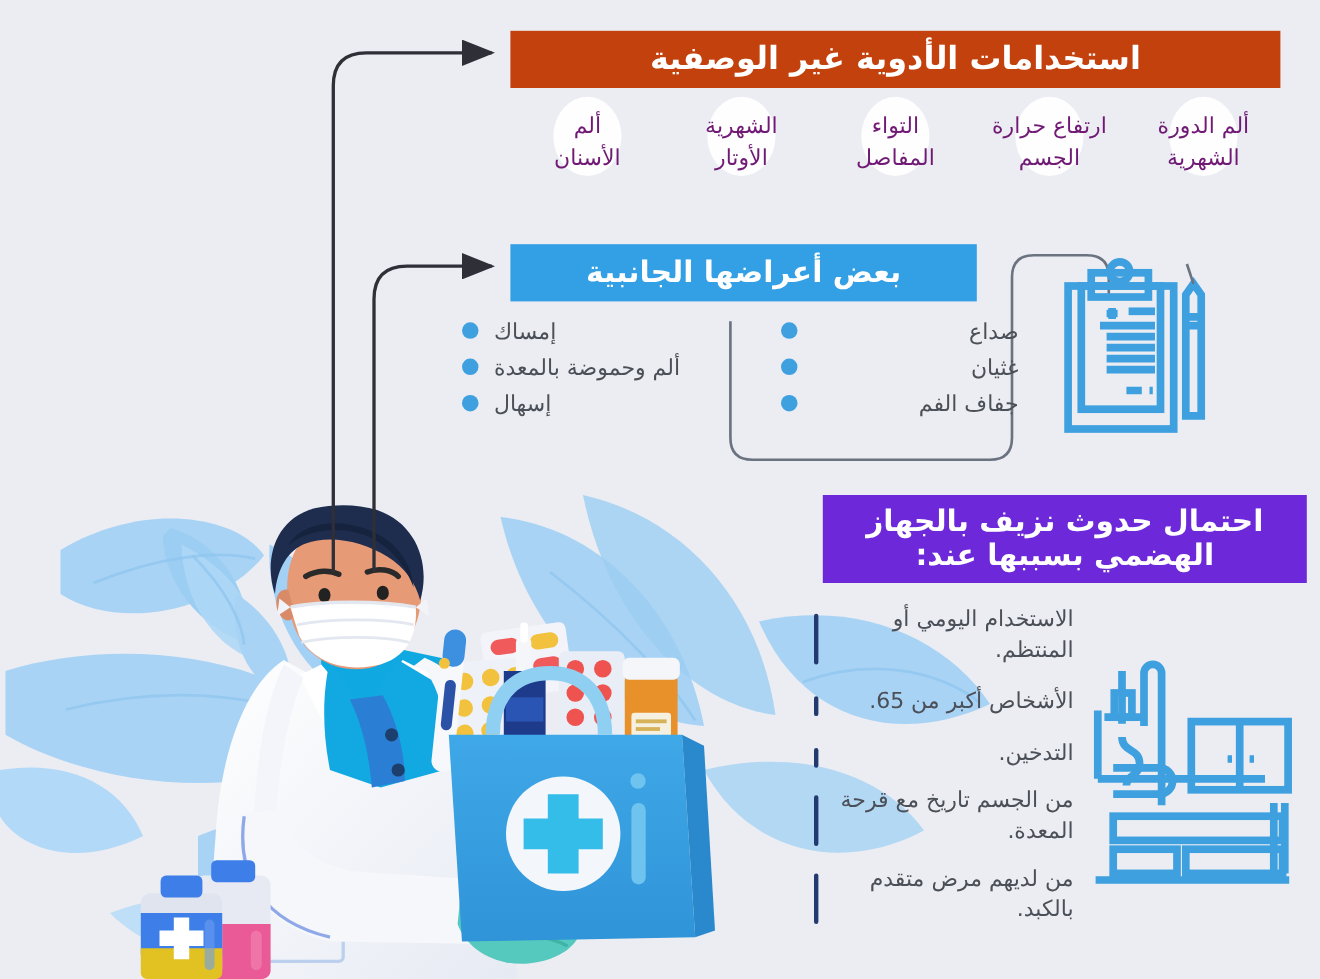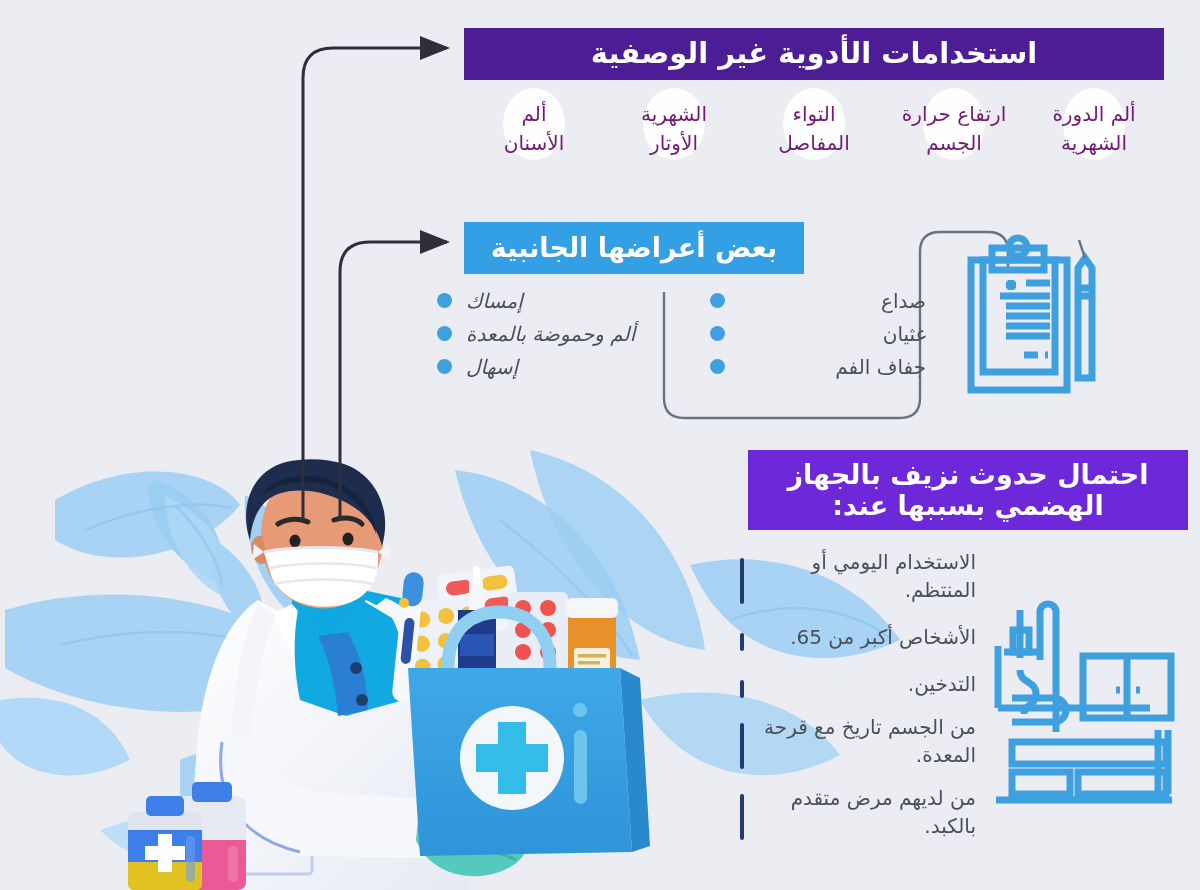--- a/index.html
+++ b/index.html
@@ -10,39 +10,39 @@
     overflow:hidden;position:relative;
   }
   #stage{position:relative;width:1200px;height:890px;overflow:hidden;}
 
   
   .banner{
     position:absolute;display:flex;align-items:center;justify-content:center;
     color:#fff;font-weight:700;text-align:center;line-height:1.15;
     letter-spacing:.2px;
   }
-  #banner-usage{left:464px;top:28px;width:700px;height:52px;background:#4c1d95;font-size:29px;}
-  #banner-side{left:464px;top:222px;width:340px;height:52px;background:#339fe4;font-size:27px;}
+  #banner-usage{left:464px;top:28px;width:700px;height:52px;background:#c2410c;font-size:29px;}
+  #banner-side{left:464px;top:222px;width:424px;height:52px;background:#339fe4;font-size:27px;}
   #banner-risk{left:748px;top:450px;width:440px;height:80px;background:#6d28d9;font-size:27px;padding:0 10px;box-sizing:border-box;}
 
   
   #usage-row{position:absolute;left:464px;top:92px;width:700px;height:84px;
              display:flex;flex-direction:row-reverse;}
   .usage-item{flex:1;position:relative;display:flex;align-items:flex-start;
               justify-content:center;}
   .usage-blob{position:absolute;top:-4px;left:50%;transform:translateX(-50%);
               width:62px;height:72px;border-radius:50%;background:#ffffff;opacity:.92;}
   .usage-label{position:relative;z-index:2;font-size:20px;color:#701a75;
                line-height:1.45;text-align:center;padding-top:8px;white-space:pre-line;}
 
   
   #side-wrap{position:absolute;left:420px;top:284px;width:520px;height:140px;}
   .se-col{position:absolute;top:0;width:230px;}
   #se-col-right{right:0;}
-  #se-col-left{left:17px;font-style:italic;}
+  #se-col-left{left:0;}
   .se-item{display:flex;flex-direction:row-reverse;align-items:center;height:33px;}
   .se-dot{width:15px;height:15px;border-radius:50%;background:#3fa0e0;flex:0 0 auto;}
   .se-text{font-size:20px;color:#4b4f57;padding-left:14px;padding-right:14px;
            white-space:nowrap;text-align:right;flex:1;}
   #se-col-left .se-text{text-align:left;}
 
   
   #risk-list{position:absolute;left:726px;top:548px;width:250px;}
   .risk-item{display:flex;flex-direction:row-reverse;align-items:flex-end;
              margin-bottom:15px;min-height:32px;}

